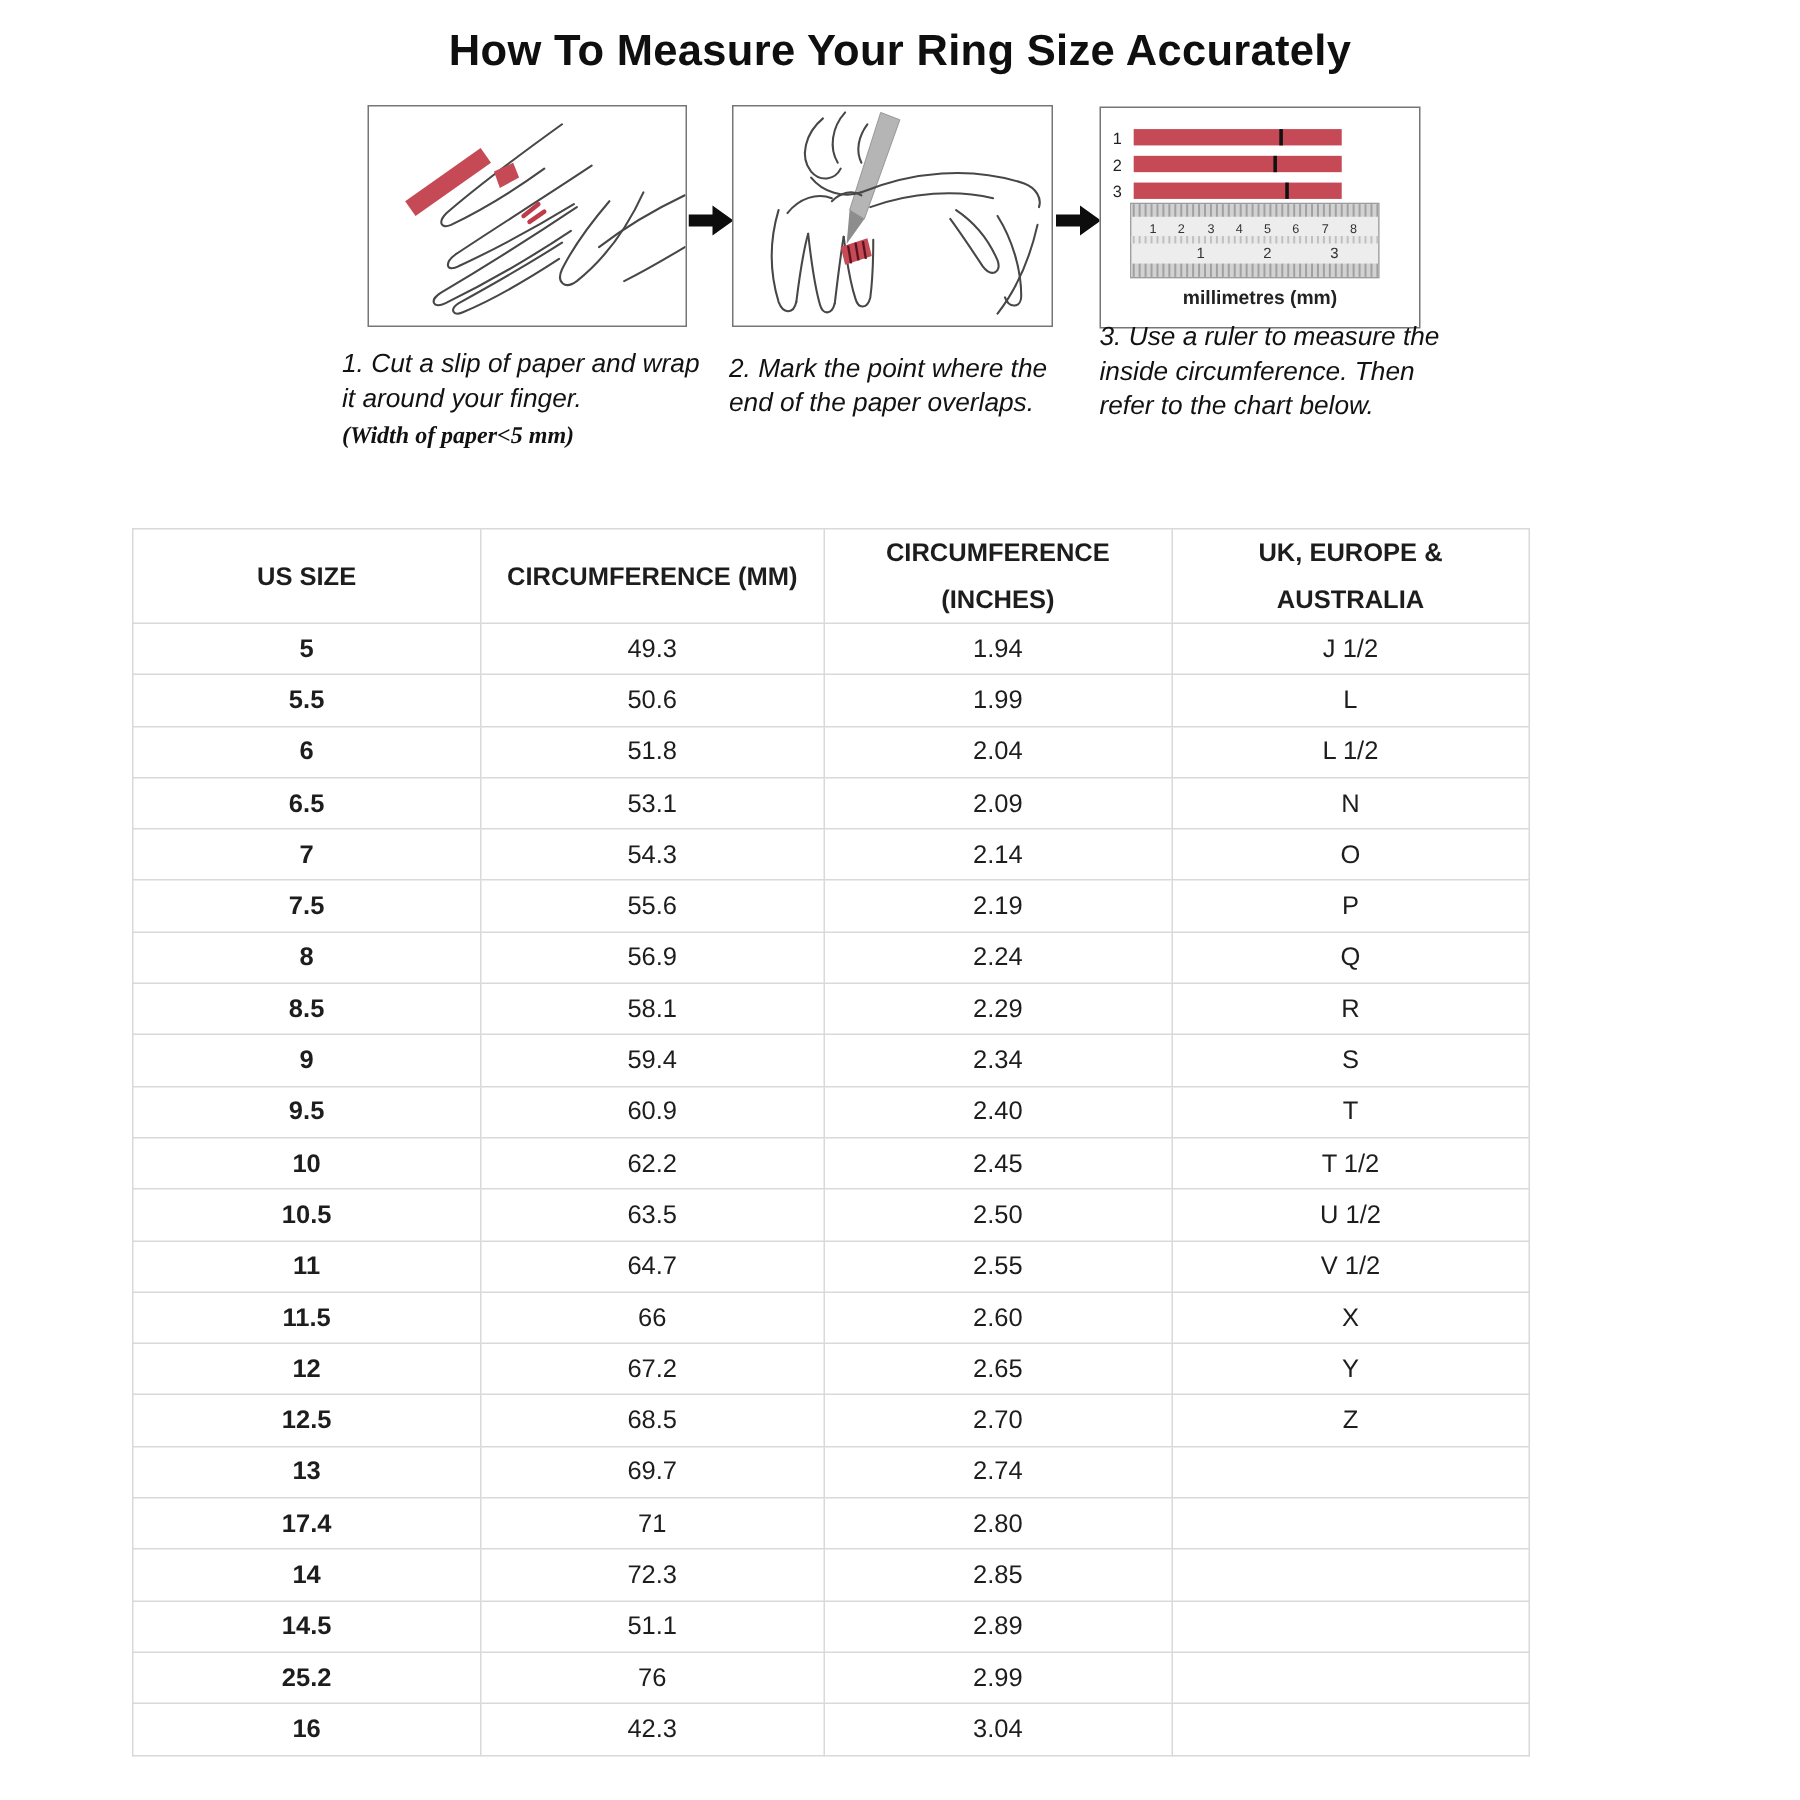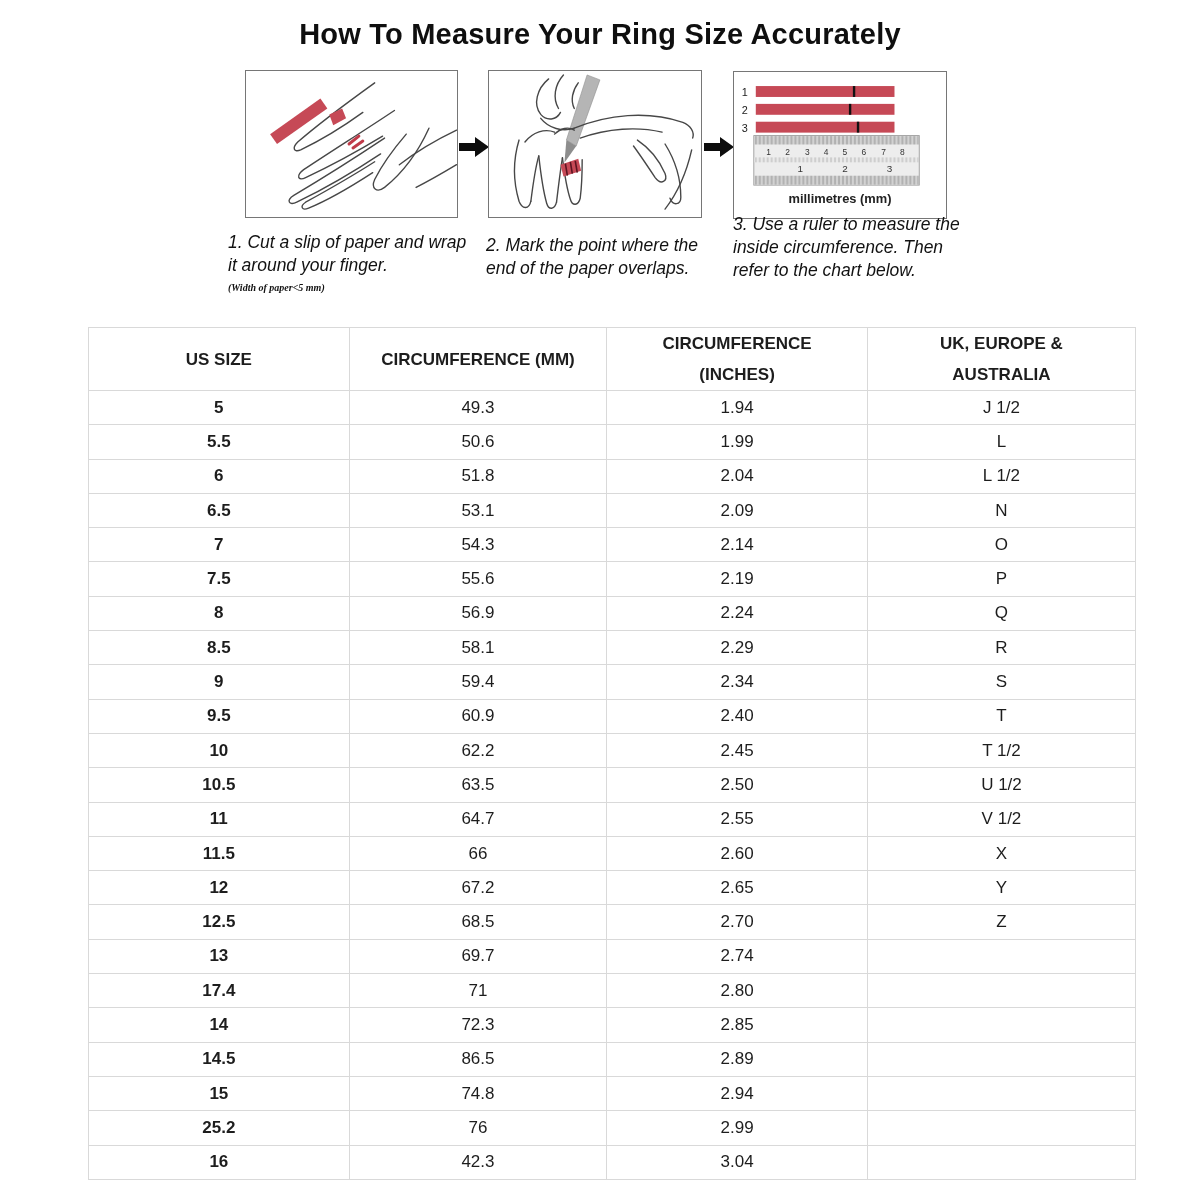--- a/index.html
+++ b/index.html
@@ -27,26 +27,26 @@
   #arrow1 { left:459px; top:135px; }
   #arrow2 { left:704px; top:135px; }
 
   
   .caption { font-size:17.5px; line-height:1.3; color:#121212;font-style:italic; }
   #cap1 { left:228px; top:231px; width:244px; }
   #cap2 { left:486px; top:234px; width:224px; }
   #cap3 { left:733px; top:213px; width:232px; }
   .note {
     font-family:"Liberation Serif", serif; font-weight:700;
-    font-size:10px; margin-top:4px; color:#111;
+    font-size:16px; margin-top:4px; color:#111;
   }
 
   
   #size-table {
-    left:88px; top:327px; width:1048px;
+    left:88px; top:352px; width:932px;
     border-collapse:collapse; table-layout:fixed;
   }
   #size-table th, #size-table td {
     border:1px solid #d9d9d9; text-align:center; vertical-align:middle;
     padding:0; color:#1d1d1d; overflow:hidden; white-space:nowrap;
   }
   #size-table th { font-size:17px; font-weight:700; height:60px; }
   .hl { line-height:31px; }
   #size-table td { font-size:17px; height:33.3px; font-weight:400; }
   #size-table td.col-us { font-weight:700; }
@@ -328,28 +328,22 @@
         <td></td>
       </tr>
       <tr>
         <td class="col-us">14</td>
         <td>72.3</td>
         <td>2.85</td>
         <td></td>
       </tr>
       <tr>
         <td class="col-us">14.5</td>
-        <td>86.5</td>
+        <td>51.1</td>
         <td>2.89</td>
-        <td></td>
-      </tr>
-      <tr>
-        <td class="col-us">15</td>
-        <td>74.8</td>
-        <td>2.94</td>
         <td></td>
       </tr>
       <tr>
         <td class="col-us">25.2</td>
         <td>76</td>
         <td>2.99</td>
         <td></td>
       </tr>
       <tr>
         <td class="col-us">16</td>

